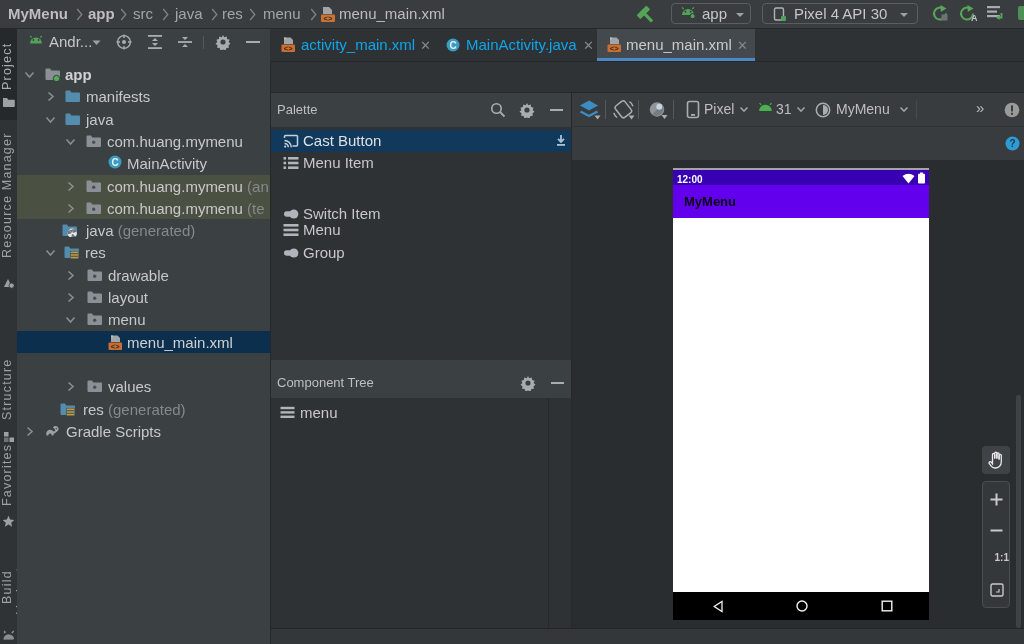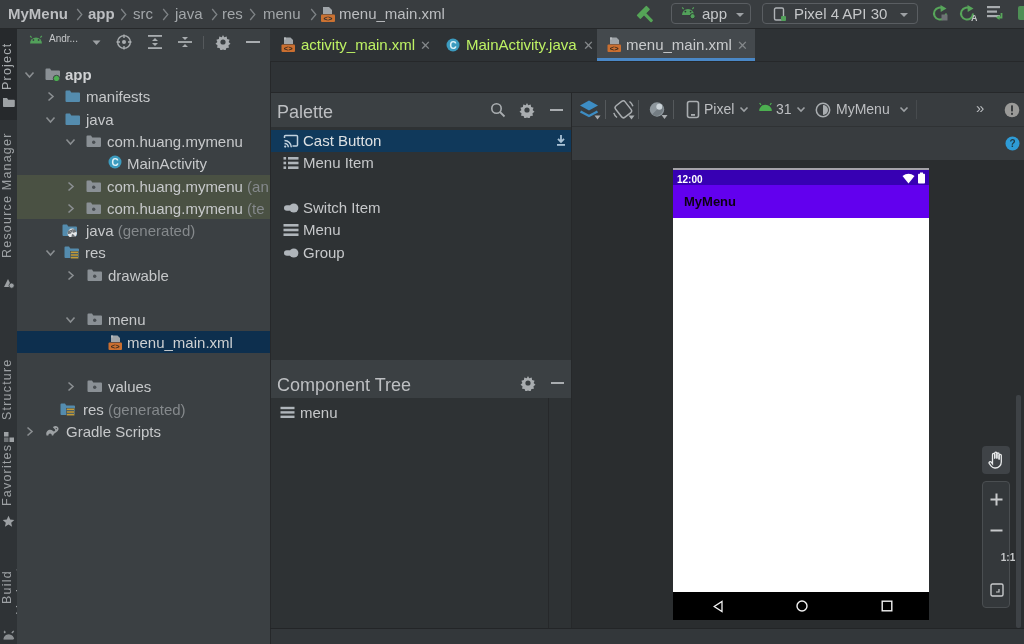--- a/index.html
+++ b/index.html
@@ -14,53 +14,53 @@
     font-size:12.5px;color:#9DA1A4;text-align:center;letter-spacing:1.2px;}
   #phead{left:17px;top:28px;width:253px;height:28px;background:#3B4043;}
   #tree{left:17px;top:56px;width:253px;height:588px;background:#3B4043;overflow:hidden;}
   .trow{position:absolute;left:0;width:253px;height:21px;white-space:nowrap;overflow:hidden;}
   .trow span.t{position:absolute;top:2px;font-size:15px;color:#C6C8CA;}
   .trow span.dim{color:#85898C;}
   .chev{position:absolute;top:4px;width:12px;height:12px;}
   .ticon{position:absolute;top:3px;width:16px;height:14px;}
   #tabs{left:270px;top:28px;width:754px;height:34px;background:#2E3235;}
   .tab{position:absolute;top:0;height:33px;}
-  .tab .tt{position:absolute;top:8px;font-size:15px;color:#bef264;white-space:nowrap;}
+  .tab .tt{position:absolute;top:8px;font-size:15px;color:#0ea5e9;white-space:nowrap;}
   .tabx{position:absolute;top:10px;font-size:13px;color:#84888B;}
   #gap{left:270px;top:62px;width:754px;height:30px;background:#2F3336;}
   
   #palhead{left:271px;top:93px;width:300px;height:34px;background:#3B4043;}
   #pallist{left:271px;top:127px;width:300px;height:233px;background:#2E3234;}
   #palsplit{left:271px;top:360px;width:300px;height:5px;background:#3B4043;}
   #cthead{left:271px;top:365px;width:300px;height:33px;background:#3B4043;}
   #ctlist{left:271px;top:398px;width:300px;height:230px;background:#2E3234;}
   .prow{position:absolute;left:0;width:300px;height:22px;}
   .prow span.t{position:absolute;left:32px;top:2px;font-size:15px;color:#C6C8CA;}
-  .hdrtxt{position:absolute;left:6px;top:9px;font-size:18px;color:#BDBFC2;}
+  .hdrtxt{position:absolute;left:6px;top:9px;font-size:13px;color:#BDBFC2;}
   
   .vline{position:absolute;width:1px;background:#26282A;}
   .hline{position:absolute;height:1px;background:#26282A;}
   
   #dtool1{left:572px;top:93px;width:452px;height:33px;background:#383C3F;}
   #dtool2{left:572px;top:127px;width:452px;height:33px;background:#383C3F;}
   #surface{left:572px;top:160px;width:452px;height:468px;background:#2A2D2F;}
   #bottom{left:270px;top:629px;width:754px;height:15px;background:#33373A;}
   .dtxt{position:absolute;top:8px;font-size:14px;color:#BDBFC2;white-space:nowrap;}
   
   #phone{left:673px;top:168px;width:256px;height:452px;padding-left:12px;}
   #ph-line{position:absolute;left:0;top:0;width:256px;height:2px;background:#A5A3A9;}
   #ph-status{position:absolute;left:0;top:2px;width:256px;height:15px;background:#3700B3;}
   #ph-app{position:absolute;left:0;top:17px;width:256px;height:33px;background:#6200EE;}
   #ph-body{position:absolute;left:0;top:50px;width:256px;height:374px;background:#FFFFFF;}
   #ph-nav{position:absolute;left:0;top:424px;width:256px;height:28px;background:#000000;}
   
   #handbtn{left:982px;top:446px;width:28px;height:28px;background:#3F4347;border-radius:4px;}
   #zoomgrp{left:982px;top:481px;width:28px;height:127px;background:#34383B;border:1px solid #4A4E51;
     border-radius:4px;box-sizing:border-box;}
-  .zi{position:absolute;left:12px;width:26px;text-align:center;color:#C7C9CB;}
+  .zi{position:absolute;left:0;width:26px;text-align:right;color:#C7C9CB;}
   
   .combo{position:absolute;top:3px;height:21px;border:1px solid #5A5E62;border-radius:4px;box-sizing:border-box;}
   .combo .ct{position:absolute;top:1px;font-size:15px;color:#C5C7C9;white-space:nowrap;}
 </style>
 </head>
 <body>
 <div class="abs" id="topbar">
   <span class="crumb b" style="left:8px;">MyMenu</span>
   <svg class="abs" style="left:76px;top:8px;" width="7" height="13" viewBox="0 0 7 13">
       <path d="M1.2 1 L5.8 6.5 L1.2 12" fill="none" stroke="#7E8285" stroke-width="1.3"></path>
@@ -172,21 +172,21 @@
     <path d="M1.5 8.5 a5 5 0 0 1 10 0 z" fill="#9DA1A4"></path>
   </svg>
 </div>
 <div class="abs" id="phead">
   <svg class="abs" style="left:11px;top:7px;" width="16" height="14" viewBox="0 0 16 14">
     <path d="M3.6 2.6 L2.2 0.8 M12.4 2.6 L13.8 0.8" stroke="#52A05A" stroke-width="1.2"></path>
     <path d="M2 8.4 a6 6 0 0 1 12 0 z" fill="#52A05A"></path>
     <circle cx="5.4" cy="5" r="0.9" fill="#3B4043"></circle>
     <circle cx="10.6" cy="5" r="0.9" fill="#3B4043"></circle>
   </svg>
-  <span class="abs" style="left:32px;top:5px;font-size:10px;color:#C5C7C9;">Andr...</span>
+  <span class="abs" style="left:32px;top:5px;font-size:15px;color:#C5C7C9;">Andr...</span>
   <svg class="abs" style="left:75px;top:12px;" width="9" height="6" viewBox="0 0 9 6">
       <path d="M0.5 0.5 L4.5 5 L8.5 0.5 z" fill="#9DA1A4"></path>
     </svg>
   <svg class="abs" style="left:99px;top:6px;" width="16" height="16" viewBox="0 0 16 16">
     <circle cx="8" cy="8" r="6.4" fill="none" stroke="#A9ADB0" stroke-width="1.4"></circle>
     <path d="M8 0.5 V4 M8 12 V15.5 M0.5 8 H4 M12 8 H15.5" stroke="#A9ADB0" stroke-width="1.4"></path>
     <circle cx="8" cy="8" r="2" fill="#A9ADB0"></circle>
   </svg>
   <svg class="abs" style="left:130px;top:6px;" width="16" height="16" viewBox="0 0 16 16">
     <rect x="1" y="1" width="14" height="1.8" fill="#A9ADB0"></rect>
@@ -349,20 +349,29 @@
     </div>
   <div class="trow" style="top:209px;">
       <svg class="chev" style="left:47px;">
         <use href="#chevR"></use>
       </svg>
       <svg class="ticon" style="left:70px;">
         <use href="#folderPkg"></use>
       </svg>
       <span class="t" style="left:91px;">drawable</span>
     </div>
+  <div class="trow" style="top:231px;">
+      <svg class="chev" style="left:47px;">
+        <use href="#chevR"></use>
+      </svg>
+      <svg class="ticon" style="left:70px;">
+        <use href="#folderPkg"></use>
+      </svg>
+      <span class="t" style="left:91px;">layout</span>
+    </div>
   <div class="trow" style="top:253px;">
       <svg class="chev" style="left:47px;">
         <use href="#chevD"></use>
       </svg>
       <svg class="ticon" style="left:70px;">
         <use href="#folderPkg"></use>
       </svg>
       <span class="t" style="left:91px;">menu</span>
     </div>
   <div class="trow" style="top:276px;">
@@ -453,21 +462,21 @@
           <rect x="0.5" y="1" width="2.6" height="2.6"></rect>
           <rect x="0.5" y="5.7" width="2.6" height="2.6"></rect>
           <rect x="0.5" y="10.4" width="2.6" height="2.6"></rect>
       <rect x="5" y="1" width="10.5" height="2.6"></rect>
           <rect x="5" y="5.7" width="10.5" height="2.6"></rect>
           <rect x="5" y="10.4" width="10.5" height="2.6"></rect>
         </g>
     </svg>
     <span class="t">Menu Item</span>
   </div>
-  <div class="prow" style="top:70px;padding-left:32px;">
+  <div class="prow" style="top:76px;padding-left:32px;">
     <svg class="abs" style="left:12px;top:5px;" width="16" height="12" viewBox="0 0 16 12">
       <rect x="1" y="3.2" width="8" height="5.6" rx="2.8" fill="#AFB5BA"></rect>
       <circle cx="10.8" cy="6" r="4.6" fill="#AFB5BA"></circle>
     </svg>
     <span class="t">Switch Item</span>
   </div>
   <div class="prow" style="top:92px;">
     <svg class="abs" style="left:12px;top:4px;" width="16" height="14" viewBox="0 0 16 14">
       <g fill="#AFB5BA">
           <rect x="0.5" y="1" width="15" height="2.6"></rect>

